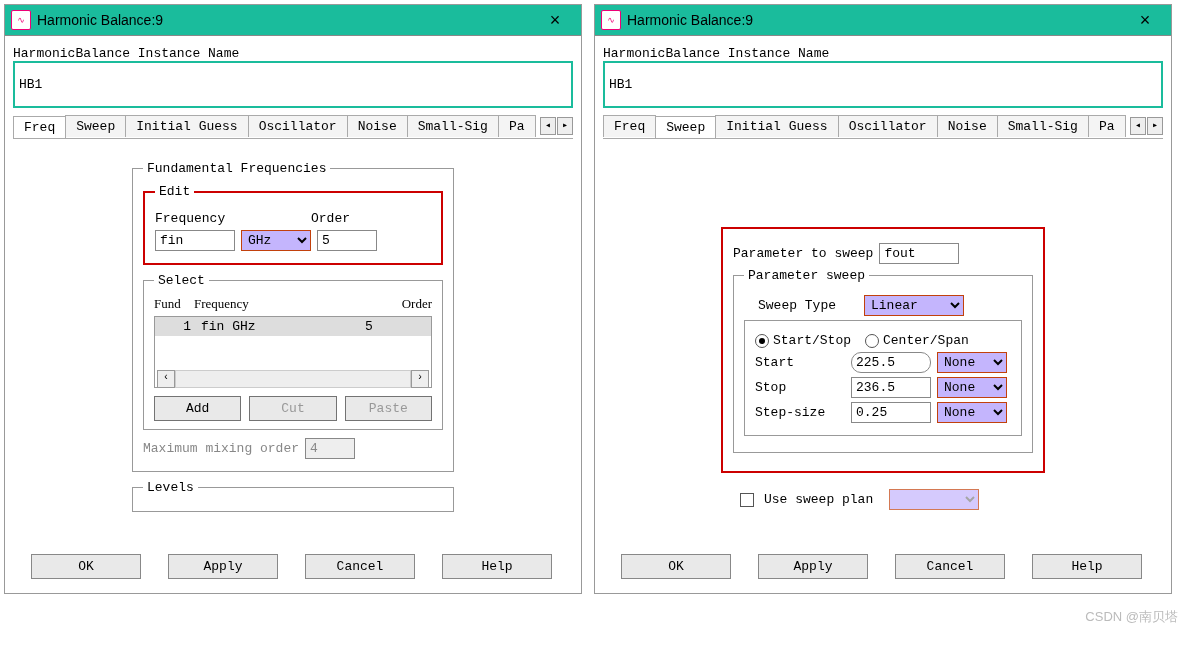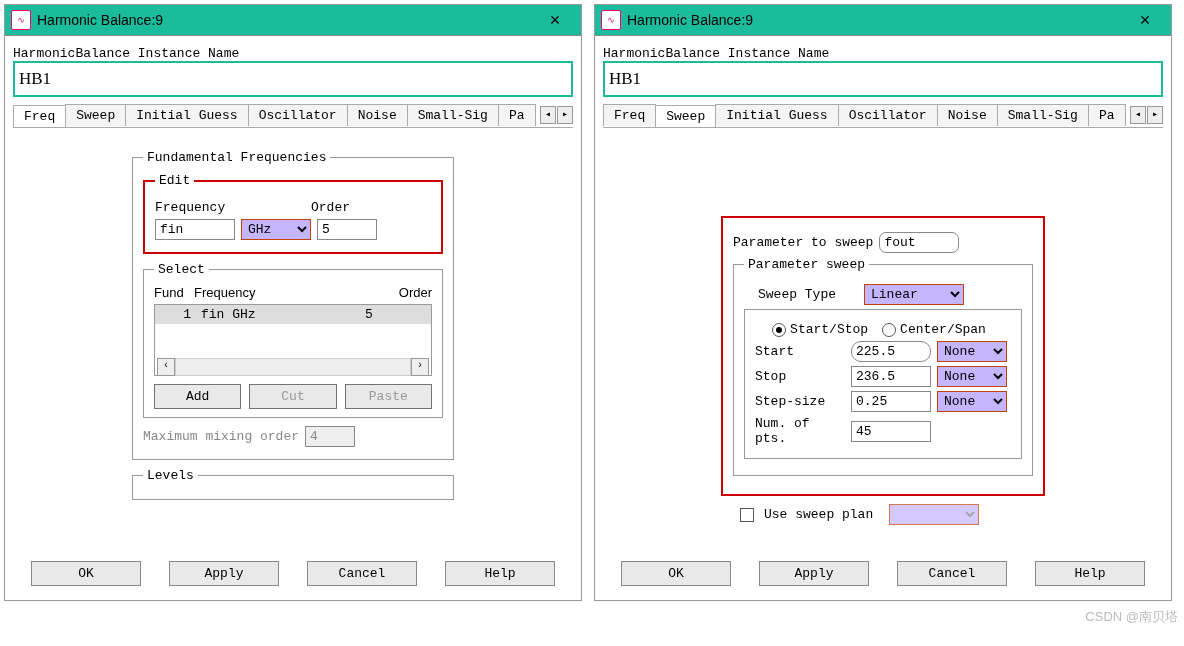--- a/index.html
+++ b/index.html
@@ -3,44 +3,44 @@
 <meta charset="utf-8">
 <style>
   body{margin:0;padding:4px;background:#fff;font-family:"SimSun","Courier New",monospace;font-size:13px;color:#000;display:flex;gap:12px}
   .window{width:576px;border:1px solid #999;background:#fff;display:flex;flex-direction:column}
   .titlebar{background:#1abc9c;color:#000;height:30px;display:flex;align-items:center;padding:0 6px;border-bottom:1px solid #888}
   .titlebar .ico{width:18px;height:18px;background:#fff;border:1px solid #e07;border-radius:2px;margin-right:6px;display:flex;align-items:center;justify-content:center;font-size:9px;color:#e07}
   .titlebar .ttl{flex:1;font-family:sans-serif;font-size:14px}
   .titlebar .close{width:40px;text-align:center;font-size:18px;font-family:sans-serif}
   .body{padding:6px 8px;flex:1;display:flex;flex-direction:column}
   .lbl{margin-top:4px}
-  .instname{width:100%;border:2px solid #1abc9c;padding:6px 4px;box-sizing:border-box;font-family:Liberation Serif, serif;font-size:17px}
+  .instname{width:100%;border:2px solid #1abc9c;padding:14px 4px;box-sizing:border-box;font-family:Liberation Mono, monospace;font-size:13px}
   .tabs{display:flex;align-items:center;margin-top:6px;border-bottom:1px solid #aaa;height:24px}
   .tab{padding:3px 10px;border:1px solid #aaa;border-bottom:none;background:#f4f4f4;margin-right:-1px;font-family:inherit}
   .tab.active{background:#fff;position:relative;top:1px}
   .tabend{margin-left:auto;display:flex;align-items:center}
   .arrow{border:1px solid #999;background:#eee;width:14px;height:16px;font-size:10px;line-height:16px;text-align:center;margin-left:1px}
   .content{flex:1;padding:12px 10px}
   fieldset{border:1px solid #999;padding:8px 10px;margin:0 0 8px 0}
   legend{padding:0 4px;font-family:inherit}
   .hl{border:2px solid #c00}
   .row{display:flex;align-items:center;gap:6px;margin:4px 0}
   input.txt,select,button.btn{font-family:inherit;font-size:13px}
   input.txt{border:1px solid #888;padding:2px 4px;background:#fff}
   select{border:1px solid #c2410c;background:#c4b5fd;padding:1px 2px}
-  .selecthdr{display:flex;font-family:Liberation Sans, sans-serif}
+  .selecthdr{display:flex;font-family:Liberation Serif, serif}
   .tablebox{border:1px solid #999;background:#fff;height:70px;margin-top:4px;position:relative}
   .tablerow{display:flex;align-items:center;background:#ddd;padding:2px 6px}
   .scrollbar{position:absolute;bottom:0;left:2px;right:2px;height:16px;display:flex;align-items:center}
   .scrollbar .sbtn{width:16px;height:16px;border:1px solid #999;background:#eee;font-size:10px;text-align:center;line-height:14px}
   .scrollbar .strack{flex:1;height:16px;background:#eee;border:1px solid #ccc}
   .btnrow{display:flex;gap:8px;margin-top:8px}
   button.btn{flex:1;background:#e9e9e9;border:1px solid #737373;padding:4px 0}
   button.btn:disabled{color:#999}
-  .footer{display:flex;gap:16px;padding:10px 26px 14px;justify-content:space-between}
+  .footer{display:flex;gap:27px;padding:10px 26px 14px;}
   .footer button{width:110px;padding:4px 0;background:#e9e9e9;border:1px solid #888;font-family:inherit;font-size:13px}
   .radio{display:inline-flex;align-items:center;gap:4px;margin-right:8px}
   .radio .c{width:12px;height:12px;border:1px solid #555;border-radius:50%;display:inline-flex;align-items:center;justify-content:center}
   .radio .c.on::after{content:"";width:6px;height:6px;background:#000;border-radius:50%}
   .chk{width:12px;height:12px;border:1px solid #555;display:inline-block;vertical-align:middle;margin-right:4px}
   .watermark{position:fixed;right:6px;bottom:20px;color:#bbb;font-family:sans-serif;font-size:13px}
 </style>
 </head>
 <body>
 
@@ -143,30 +143,30 @@
       <div class="tab">Pa</div>
       <div class="tabend">
         <div class="arrow">◂</div>
         <div class="arrow">▸</div>
       </div>
     </div>
     <div class="content">
       <div class="hl" style="width:300px;margin:76px auto 8px;padding:10px">
         <div class="row">
           <span>Parameter to sweep</span>
-          <input class="txt" style="width: 70px; border-radius: 7px;" value="fout">
+          <input class="txt" style="width: 70px;" value="fout">
         </div>
         <fieldset>
           <legend>Parameter sweep</legend>
           <div class="row" style="padding-left:14px">
             <span style="width:100px">Sweep Type</span>
             <select style="width:100px"><option>Linear</option></select>
           </div>
           <fieldset>
-            <div class="row" style="justify-content:center">
+            <div class="row" style="">
               <span class="radio">
                   <span class="c on"></span>
                   <span>Start/Stop</span>
                 </span>
               <span class="radio">
                   <span class="c"></span>
                   <span>Center/Span</span>
                 </span>
             </div>
             <div class="row">
@@ -177,28 +177,24 @@
             <div class="row">
                 <span style="width:90px">Stop</span>
                 <input class="txt" style="width: 70px;" value="236.5">
                 <select style="width:70px"><option>None</option></select>
               </div>
             <div class="row">
                 <span style="width:90px">Step-size</span>
                 <input class="txt" style="width: 70px;" value="0.25">
                 <select style="width:70px"><option>None</option></select>
               </div>
-            <div class="row">
-                <span style="width:90px">Num. of pts.</span>
-                <input class="txt" style="width: 70px;" value="45">
-              </div>
           </fieldset>
         </fieldset>
       </div>
-      <div class="row" style="width:300px;margin:8px auto;padding-left:14px">
+      <div class="row" style="width:300px;margin:16px auto;padding-left:14px">
         <span class="chk"></span>
         <span>Use sweep plan</span>
         <select style="width:90px;margin-left:10px" disabled=""><option></option></select>
       </div>
     </div>
   </div>
   <div class="footer">
     <button>OK</button>
     <button>Apply</button>
     <button>Cancel</button>

